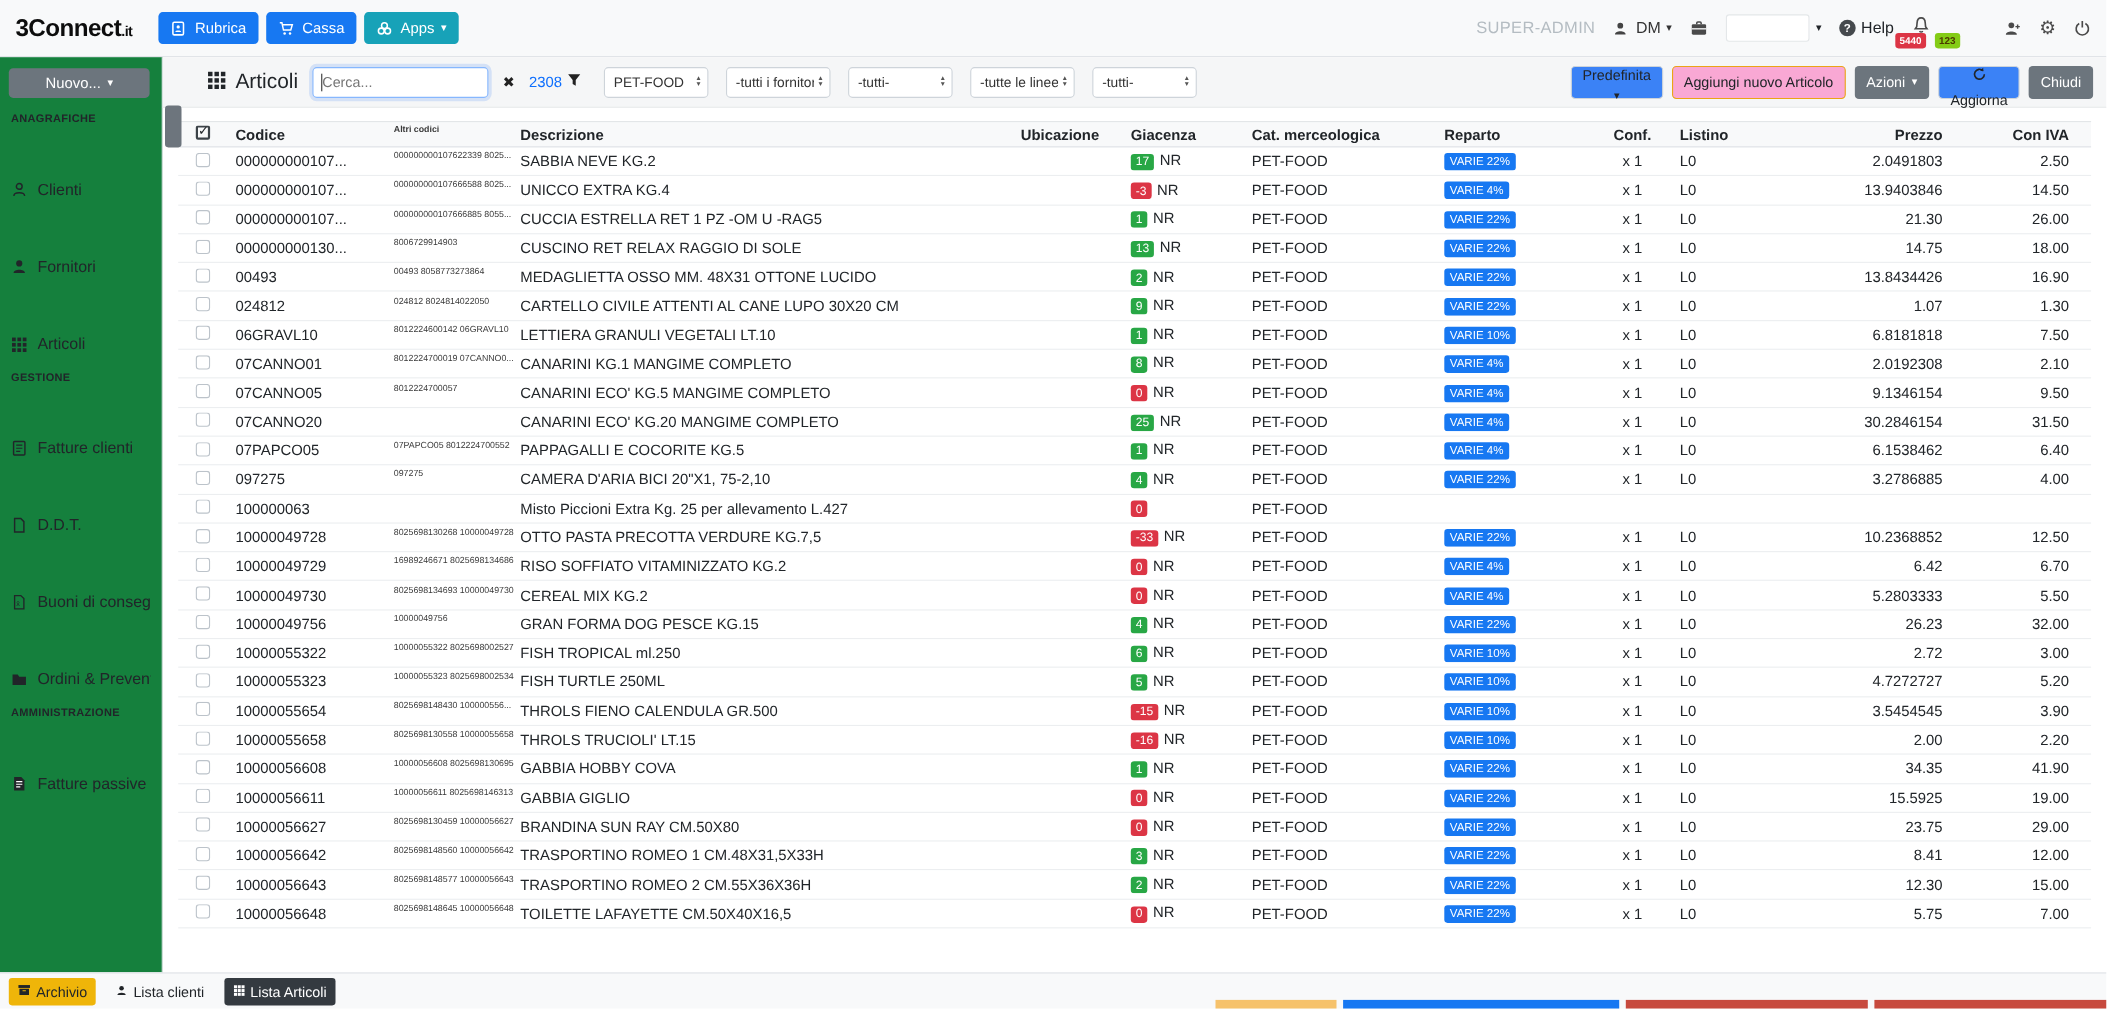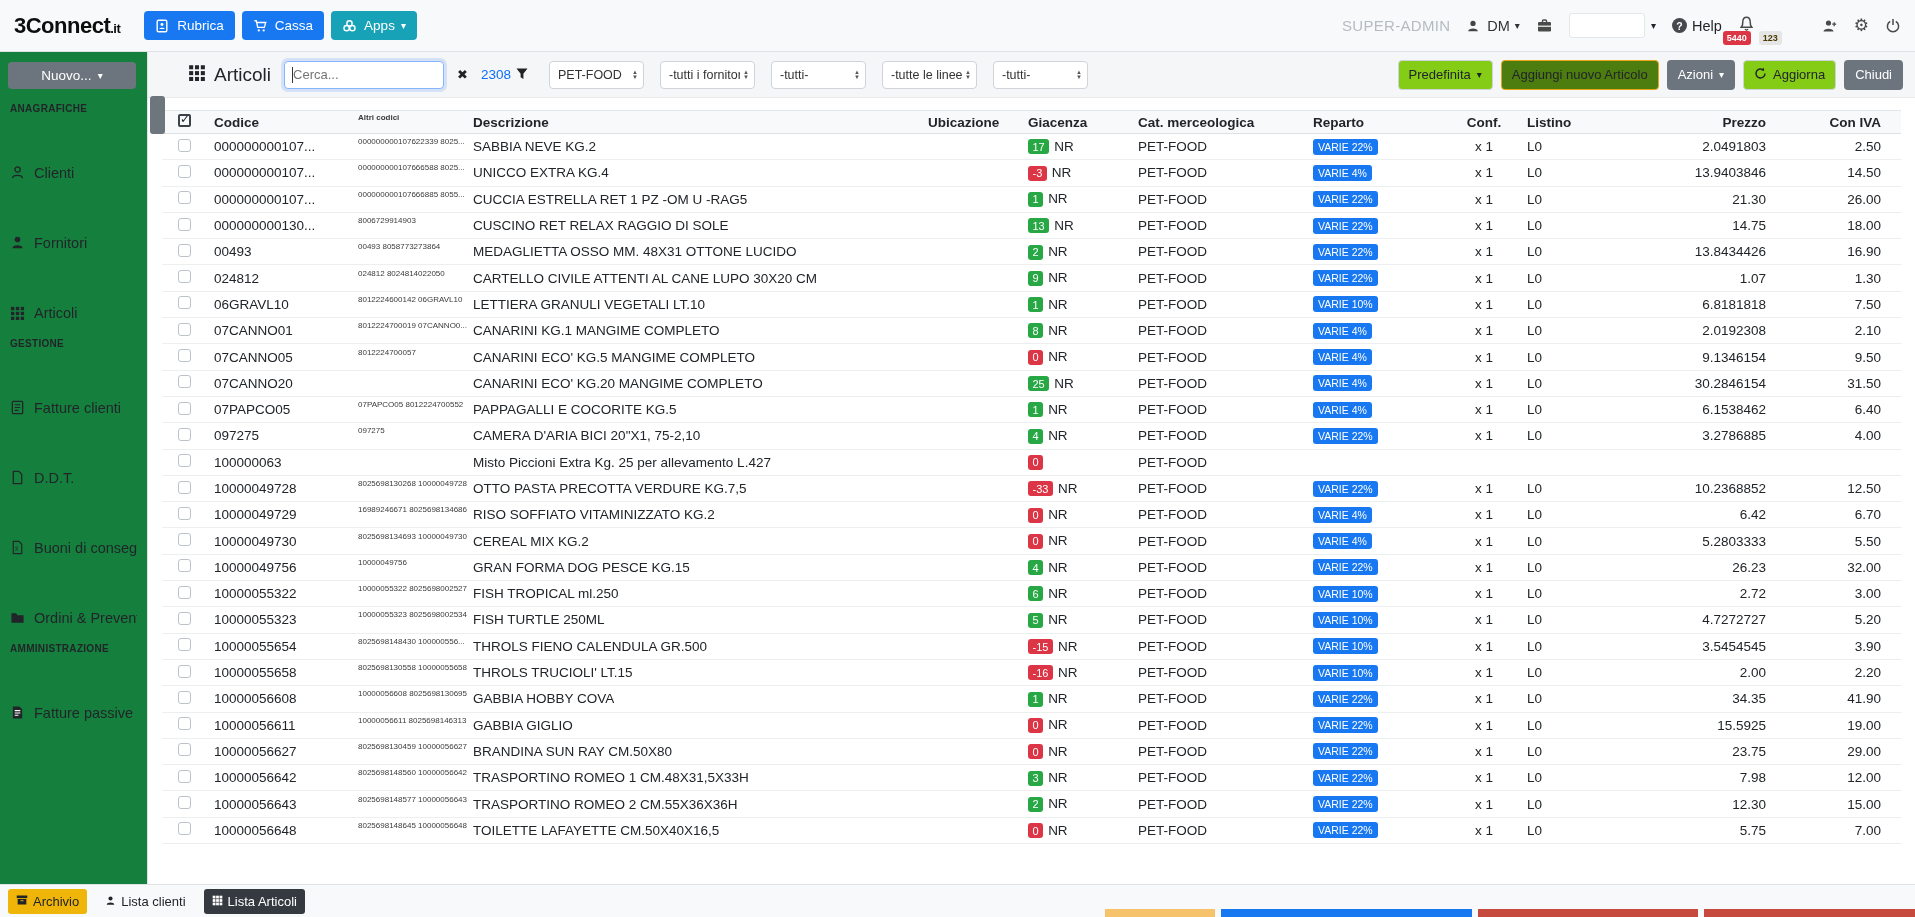--- a/index.html
+++ b/index.html
@@ -23,21 +23,21 @@
   .super { color:#b4bcc2; font-size:15px; letter-spacing:.3px; }
   .user { display:flex; align-items:center; gap:5px; font-size:14.5px; color:#333; cursor:pointer; }
   .white-select { width:76px; height:25px; background:#fff; border:1px solid #e4e7e9; border-radius:3px; cursor:pointer; }
   .ws-wrap { display:flex; align-items:center; gap:6px; }
   .help { display:flex; align-items:center; gap:5px; font-size:14.5px; cursor:pointer; }
   .qmark { width:15px; height:15px; border-radius:50%; background:#45494d; color:#fff;
     font-size:10.5px; font-weight:700; display:flex; align-items:center; justify-content:center; }
   .bell-wrap { position:relative; margin-right:50px; cursor:pointer; }
   .nbadge { position:absolute; font-size:9px; font-weight:700; padding:2px 4px; border-radius:3px; top:16px; white-space:nowrap; }
   .nbadge.red { background:#dc3545; color:#fff; left:-15px; }
-  .nbadge.yellow { background:#e5e5e5; color:#4a3a00; left:21px;text-align:right; }
+  .nbadge.yellow { background:#84cc16; color:#4a3a00; left:21px;text-align:right; }
   .icon-btn { color:#4a4a4a; display:inline-flex; cursor:pointer; }
   .gear-glyph { font-size:17px; line-height:1; color:#4a4a4a; }
   
   .sidebar { position:absolute; top:52px; left:0; bottom:33px; width:148px; background:#15803d;
     border-right:1px solid #dfe3e6; padding:10px 8px; }
   .nuovo-btn { width:128px; height:27px; background:#6c757d; color:#fff; border:none; border-radius:4px;
     font-size:13.5px; display:flex; align-items:center; justify-content:center; gap:6px; font-family:inherit; cursor:pointer; }
   .side-title { font-size:10px; font-weight:700; margin:14px 2px 4px; letter-spacing:.3px; }
   .side-item { display:flex; align-items:flex-start; gap:8px; padding:3px 2px; font-size:14.5px; cursor:pointer; white-space:nowrap;margin-top:48px; }
   .side-item .slabel { overflow:hidden; }
@@ -59,22 +59,22 @@
   .count-chip { display:flex; align-items:center; gap:5px; cursor:pointer; }
   .count { color:#0d6efd; font-size:13.5px; }
   .filters { display:flex; gap:16px; margin-left:8px; }
   .filter-select { height:28px; width:95px; background:#fff; border:1px solid #ced4da; border-radius:4px;
     display:flex; align-items:center; padding:0 5px 0 8px; cursor:pointer; }
   .ftext { font-size:12.5px; color:#333; white-space:nowrap; overflow:hidden; flex:1; }
   .fcaret { display:flex; flex-direction:column; font-size:6px; color:#555; line-height:5px; margin-left:3px; }
   .tb-right { margin-left:auto; display:flex; gap:8px; align-items:center; }
   .btn { height:30px; border-radius:4px; font-size:13px; display:inline-flex; align-items:center; gap:6px;
     padding:0 10px; border:1px solid transparent; font-family:inherit; cursor:pointer; white-space:nowrap; }
-  .btn.white { background:#84cc16; border-color:#ced4da; color:#212529; }
-  .btn.amber { background:#4d7c0f; border-color:#eaa415; color:#212529; }
+  .btn.white { background:#3b82f6; border-color:#ced4da; color:#212529;flex-direction:column; }
+  .btn.amber { background:#f9a8d4; border-color:#eaa415; color:#212529; }
   .btn.gray  { background:#6c757d; color:#fff; }
   .drag-handle { position:absolute; left:2px; top:44px; width:15px; height:38px; background:#6d757d; border-radius:3px; z-index:5; }
   
   .table-wrap { margin-top:12px; padding:0 14px; }
   .thead,.trow { display:grid; align-items:center;
     grid-template-columns:40px 152px 115px 455px 100px 110px 175px 140px 70px 95px 180px 1fr; }
   .thead { height:24px; background:#f8f9fa; border-top:1px solid #e3e6e8; border-bottom:1px solid #dee2e6;
     font-weight:700; font-size:13.5px; }
   .trow { height:26.3px; border-bottom:1px solid #eceef0; font-size:13.5px; }
   .c { padding:0 4px; overflow:hidden; white-space:nowrap; }
@@ -740,21 +740,21 @@
           <div class="c"><span class="chk"></span></div>
           <div class="c codice">10000056642</div>
           <div class="c altri">8025698148560 10000056642</div>
           <div class="c descr">TRASPORTINO ROMEO 1 CM.48X31,5X33H</div>
           <div class="c ubic"></div>
           <div class="c giac"><span class="gbadge green">3</span><span>NR</span></div>
           <div class="c cat">PET-FOOD</div>
           <div class="c rep"><span class="rbadge">VARIE 22%</span></div>
           <div class="c conf">x 1</div>
           <div class="c list">L0</div>
-          <div class="c prezzo">7.98</div>
+          <div class="c prezzo">8.41</div>
           <div class="c iva">12.00</div>
         </div>
         <div class="trow">
           <div class="c"><span class="chk"></span></div>
           <div class="c codice">10000056643</div>
           <div class="c altri">8025698148577 10000056643</div>
           <div class="c descr">TRASPORTINO ROMEO 2 CM.55X36X36H</div>
           <div class="c ubic"></div>
           <div class="c giac"><span class="gbadge green">2</span><span>NR</span></div>
           <div class="c cat">PET-FOOD</div>

